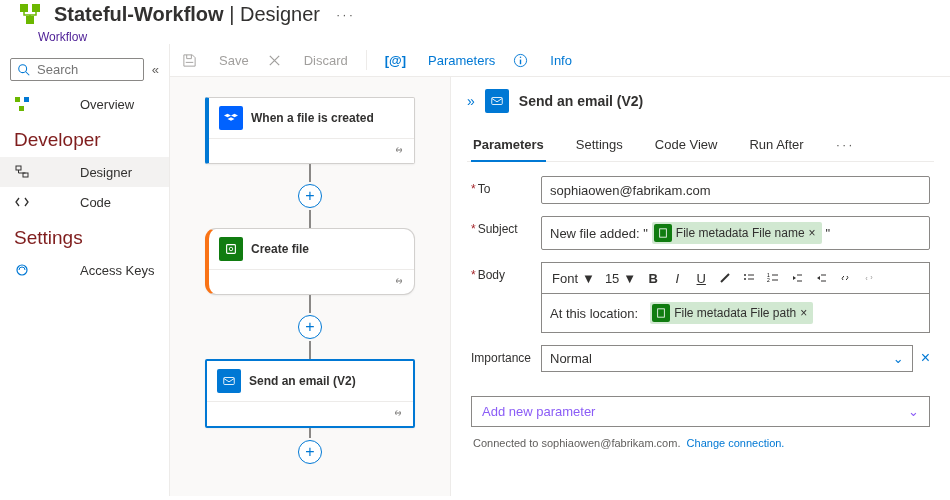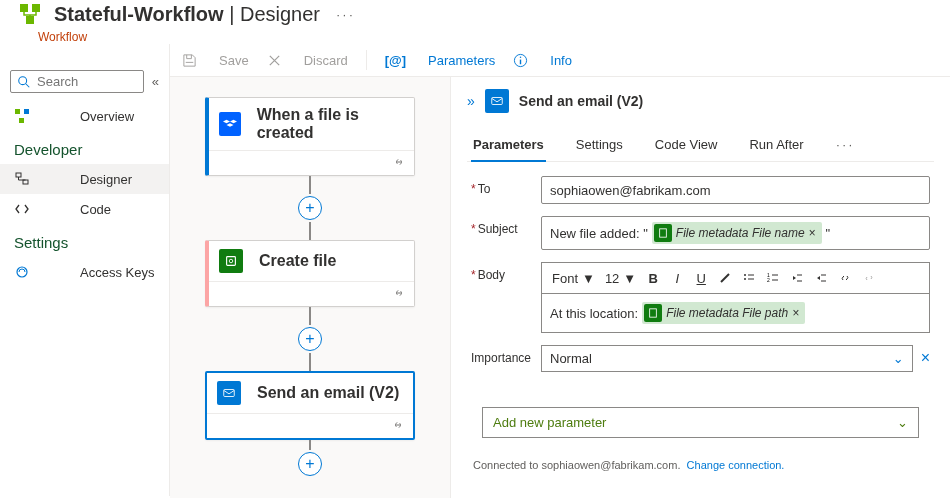--- a/index.html
+++ b/index.html
@@ -1,86 +1,86 @@
 <!DOCTYPE html>
 <html><head>
 <meta charset="utf-8">
 <style>
   * { box-sizing: border-box; margin: 0; padding: 0; }
   body { font-family: "Segoe UI", -apple-system, sans-serif; font-size: 13px; color: #323130; background: #fff; width: 950px; height: 500px; overflow: hidden; }
   
   .header { display: flex; align-items: center; padding: 0 16px 4px; }
   .header-icon { width: 28px; height: 28px; margin-right: 10px; }
   .header-title { font-size: 20px; font-weight: 600; color: #323130; }
-  .header-sub { color: #c2410c; font-size: 12px; margin-left: 38px; margin-top: -2px; }
+  .header-sub { color: #4c1d95; font-size: 12px; margin-left: 38px; margin-top: -2px; }
   .header-more { margin-left: 16px; color: #605e5c; letter-spacing: 2px; cursor: pointer; }
   
   .main { display: flex; height: calc(100% - 48px); }
   
   .sidebar { width: 170px; border-right: 1px solid #edebe9; padding-top: 6px; }
-  .search-row { display: flex; align-items: center; padding: 8px 10px 8px; margin-top: 12px; }
+  .search-row { display: flex; align-items: center; padding: 8px 10px 8px; }
   .search-box { flex: 1; display: flex; align-items: center; border: 1px solid #8a8886; border-radius: 2px; padding: 3px 6px; }
   .search-box svg { margin-right: 6px; }
   .search-box input { border: none; outline: none; width: 90px; font-size: 13px; color: #605e5c; }
   .collapse-btn { margin-left: 8px; color: #605e5c; font-size: 13px; cursor: pointer; }
   .side-item { display: flex; align-items: center; padding: 7px 14px; cursor: pointer; font-size: 13px; gap: 40px; }
   .side-item.active { background: #f3f2f1; }
   .side-item svg, .side-item .icon-span { margin-right: 10px; }
-  .side-header { padding: 10px 14px 6px; font-size: 15px; color: #14532d; font-weight: 400; }
+  .side-header { padding: 10px 14px 6px; font-size: 19px; color: #7f1d1d; font-weight: 400; }
   
   .content { flex: 1; display: flex; flex-direction: column; }
   .toolbar { display: flex; align-items: center; padding: 6px 12px; gap: 18px; color: #a19f9d; font-size: 13px; }
   .toolbar .tb-item { display: flex; align-items: center; gap: 22px; cursor: pointer; }
   .toolbar .active { color: #0078d4; }
   .toolbar .divider { width: 1px; height: 20px; background: #edebe9; }
   
   .workarea { flex: 1; display: flex; background: #faf9f8; border-top: 1px solid #edebe9; }
   
   .canvas { width: 280px; padding: 20px 12px; display: flex; flex-direction: column; align-items: center; position: relative; }
   .card { width: 210px; background: #fff; border: 1px solid #d2d0ce; border-radius: 2px; box-shadow: 0 1px 2px rgba(0,0,0,0.05); }
   .card.selected { border: 2px solid #0078d4; }
   .card-head { display: flex; align-items: center; padding: 8px 10px; border-bottom: 1px solid #edebe9; }
   .card-head .ic { width: 24px; height: 24px; border-radius: 2px; display: flex; align-items: center; justify-content: center; margin-right: 8px; }
-  .card-head .title { font-weight: 600; font-size: 16px; margin-left: 8px; }
+  .card-head .title { font-weight: 600; font-size: 12px; }
   .card-foot { display: flex; justify-content: flex-end; padding: 4px 8px 6px; }
   .accent-blue { border-left: 4px solid #0078d4; }
-  .accent-green { border-left: 4px solid #fca5a5; }
+  .accent-green { border-left: 4px solid #f97316; border-radius: 11px; }
   .connector { width: 2px; height: 18px; background: #8a8886; }
   .plus-btn { width: 24px; height: 24px; border: 1px solid #0078d4; border-radius: 50%; color: #0078d4; background: #fff; display: flex; align-items: center; justify-content: center; font-size: 16px; cursor: pointer; margin: 2px 0; }
   
   .panel { flex: 1; background: #fff; border-left: 1px solid #edebe9; display: flex; flex-direction: column; position: relative; padding: 0 16px; }
   .panel-head { display: flex; align-items: center; padding: 12px 0; }
   .panel-head .collapse { color: #0078d4; font-size: 14px; margin-right: 10px; cursor: pointer; }
   .panel-head .ic { width: 24px; height: 24px; background: #0078d4; border-radius: 2px; display: flex; align-items: center; justify-content: center; margin-right: 10px; }
   .panel-title { font-weight: 600; font-size: 14px; }
   .tabs { display: flex; gap: 28px; border-bottom: 1px solid #edebe9; padding: 0 4px; margin-top: 4px; }
   .tabs .tab { padding: 8px 2px; cursor: pointer; font-size: 13px; color: #323130; }
   .tabs .tab.active { border-bottom: 2px solid #0078d4; margin-bottom: -1px; font-weight: 600; }
   .tabs .more { color: #605e5c; letter-spacing: 2px; cursor: pointer; padding: 8px 2px; }
   
   .form { padding: 14px 4px 8px; }
   .frow { display: flex; align-items: flex-start; margin-bottom: 12px; position: relative; }
   .frow .lbl { width: 70px; font-size: 12px; color: #323130; padding-top: 6px; }
   .frow .lbl .req { color: #a4262c; margin-right: 2px; }
   .frow .val { flex: 1; }
   .inp { width: 100%; border: 1px solid #8a8886; border-radius: 2px; padding: 5px 8px; font-size: 13px; display: flex; align-items: center; flex-wrap: wrap; gap: 4px; min-height: 28px; }
-  .token { display: inline-flex; align-items: center; background: #d1e8d1; border-radius: 2px; padding: 2px 6px 2px 2px; font-size: 12px; gap: 4px; font-style: italic; }
+  .token { display: inline-flex; align-items: center; background: #d1e8d1; border-radius: 2px; padding: 2px 6px 2px 2px; font-size: 12px; gap: 4px; }
   .token .tic { width: 18px; height: 18px; background: #107c10; border-radius: 2px; display: flex; align-items: center; justify-content: center; }
   .token .tx { font-size: 12px; }
   
   .rte-toolbar { display: flex; align-items: center; gap: 2px; border: 1px solid #8a8886; border-bottom: none; padding: 4px 6px; }
   .rte-toolbar .sel { display: flex; align-items: center; gap: 4px; font-size: 13px; padding: 0 4px; }
   .rte-toolbar .btn { width: 22px; height: 22px; display: flex; align-items: center; justify-content: center; cursor: pointer; font-size: 13px; }
-  .rte-body { border: 1px solid #8a8886; padding: 8px; min-height: 40px; display: flex; align-items: center; flex-wrap: wrap; gap: 4px; font-size: 13px; }
+  .rte-body { border: 1px solid #8a8886; padding: 8px; min-height: 40px; display: flex; align-items: center; flex-wrap: wrap; gap: 12px; font-size: 13px; }
   
   .sel-box { width: 100%; border: 1px solid #8a8886; padding: 5px 8px; display: flex; justify-content: space-between; align-items: flex-start; cursor: pointer; color: #0078d4; gap: 28px; }
   .sel-box .val-txt { color: #323130; }
   .close-x { color: #0078d4; font-size: 16px; cursor: pointer; margin-left: 8px; padding-top: 4px; }
   
-  .add-param { border: 1px solid #8a8886; padding: 7px 10px; display: flex; justify-content: space-between; align-items: center; cursor: pointer; color: #4d7c0f; margin: 15px; }
+  .add-param { border: 1px solid #8a8886; padding: 7px 10px; display: flex; justify-content: space-between; align-items: center; cursor: pointer; color: #8b5cf6; margin: 4px; }
   .conn-info { font-size: 11px; color: #605e5c; padding: 6px 6px 0; }
   .conn-info .link { color: #0078d4; cursor: pointer; }
   
   svg { display: block; }
 </style>
 </head>
 <body>
 
 <div class="header">
   <span class="header-icon">
@@ -284,21 +284,21 @@
 
           <div class="frow">
             <div class="lbl"><span class="req">*</span><span>Body</span></div>
             <div class="val">
               <div class="rte-toolbar">
                 <div class="sel">
                     <span>Font</span> 
                     <span>▼</span>
                   </div>
                 <div class="sel">
-                    <span>12</span>
+                    <span>15</span>
                     <span>▼</span>
                   </div>
                 <div class="btn">
                     <b>B</b>
                   </div>
                 <div class="btn">
                     <i>I</i>
                   </div>
                 <div class="btn">
                     <u>U</u>

